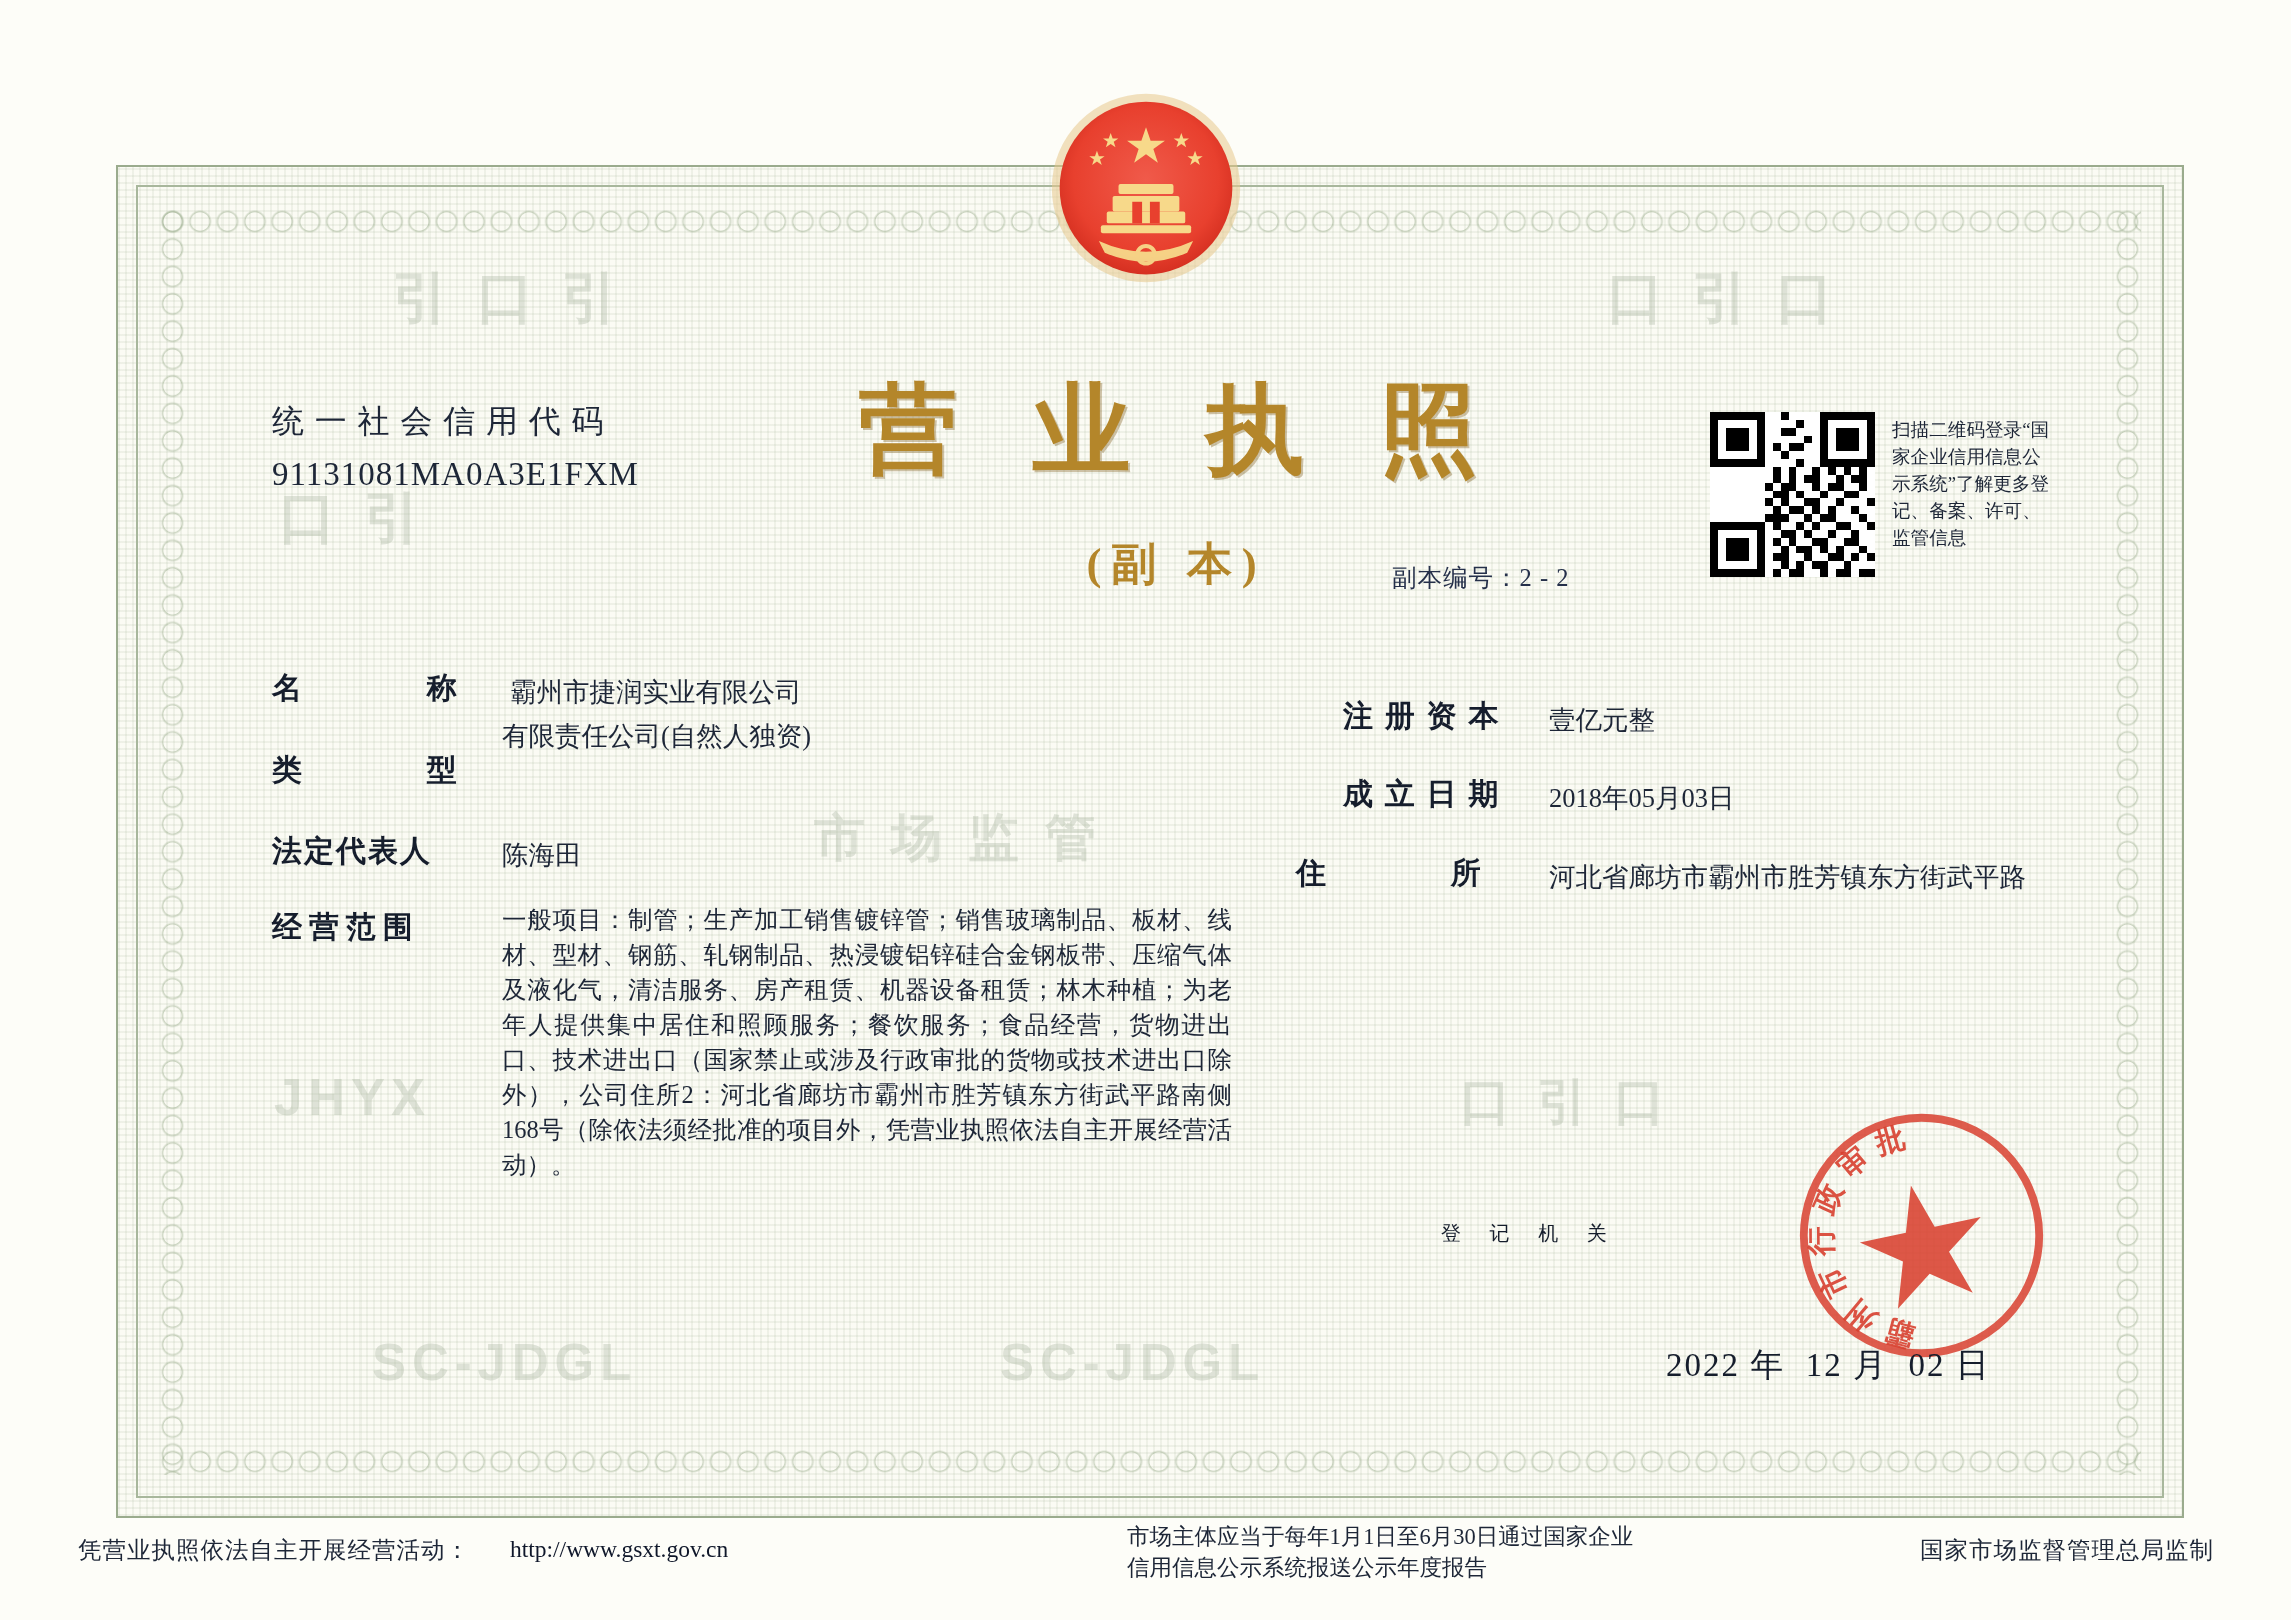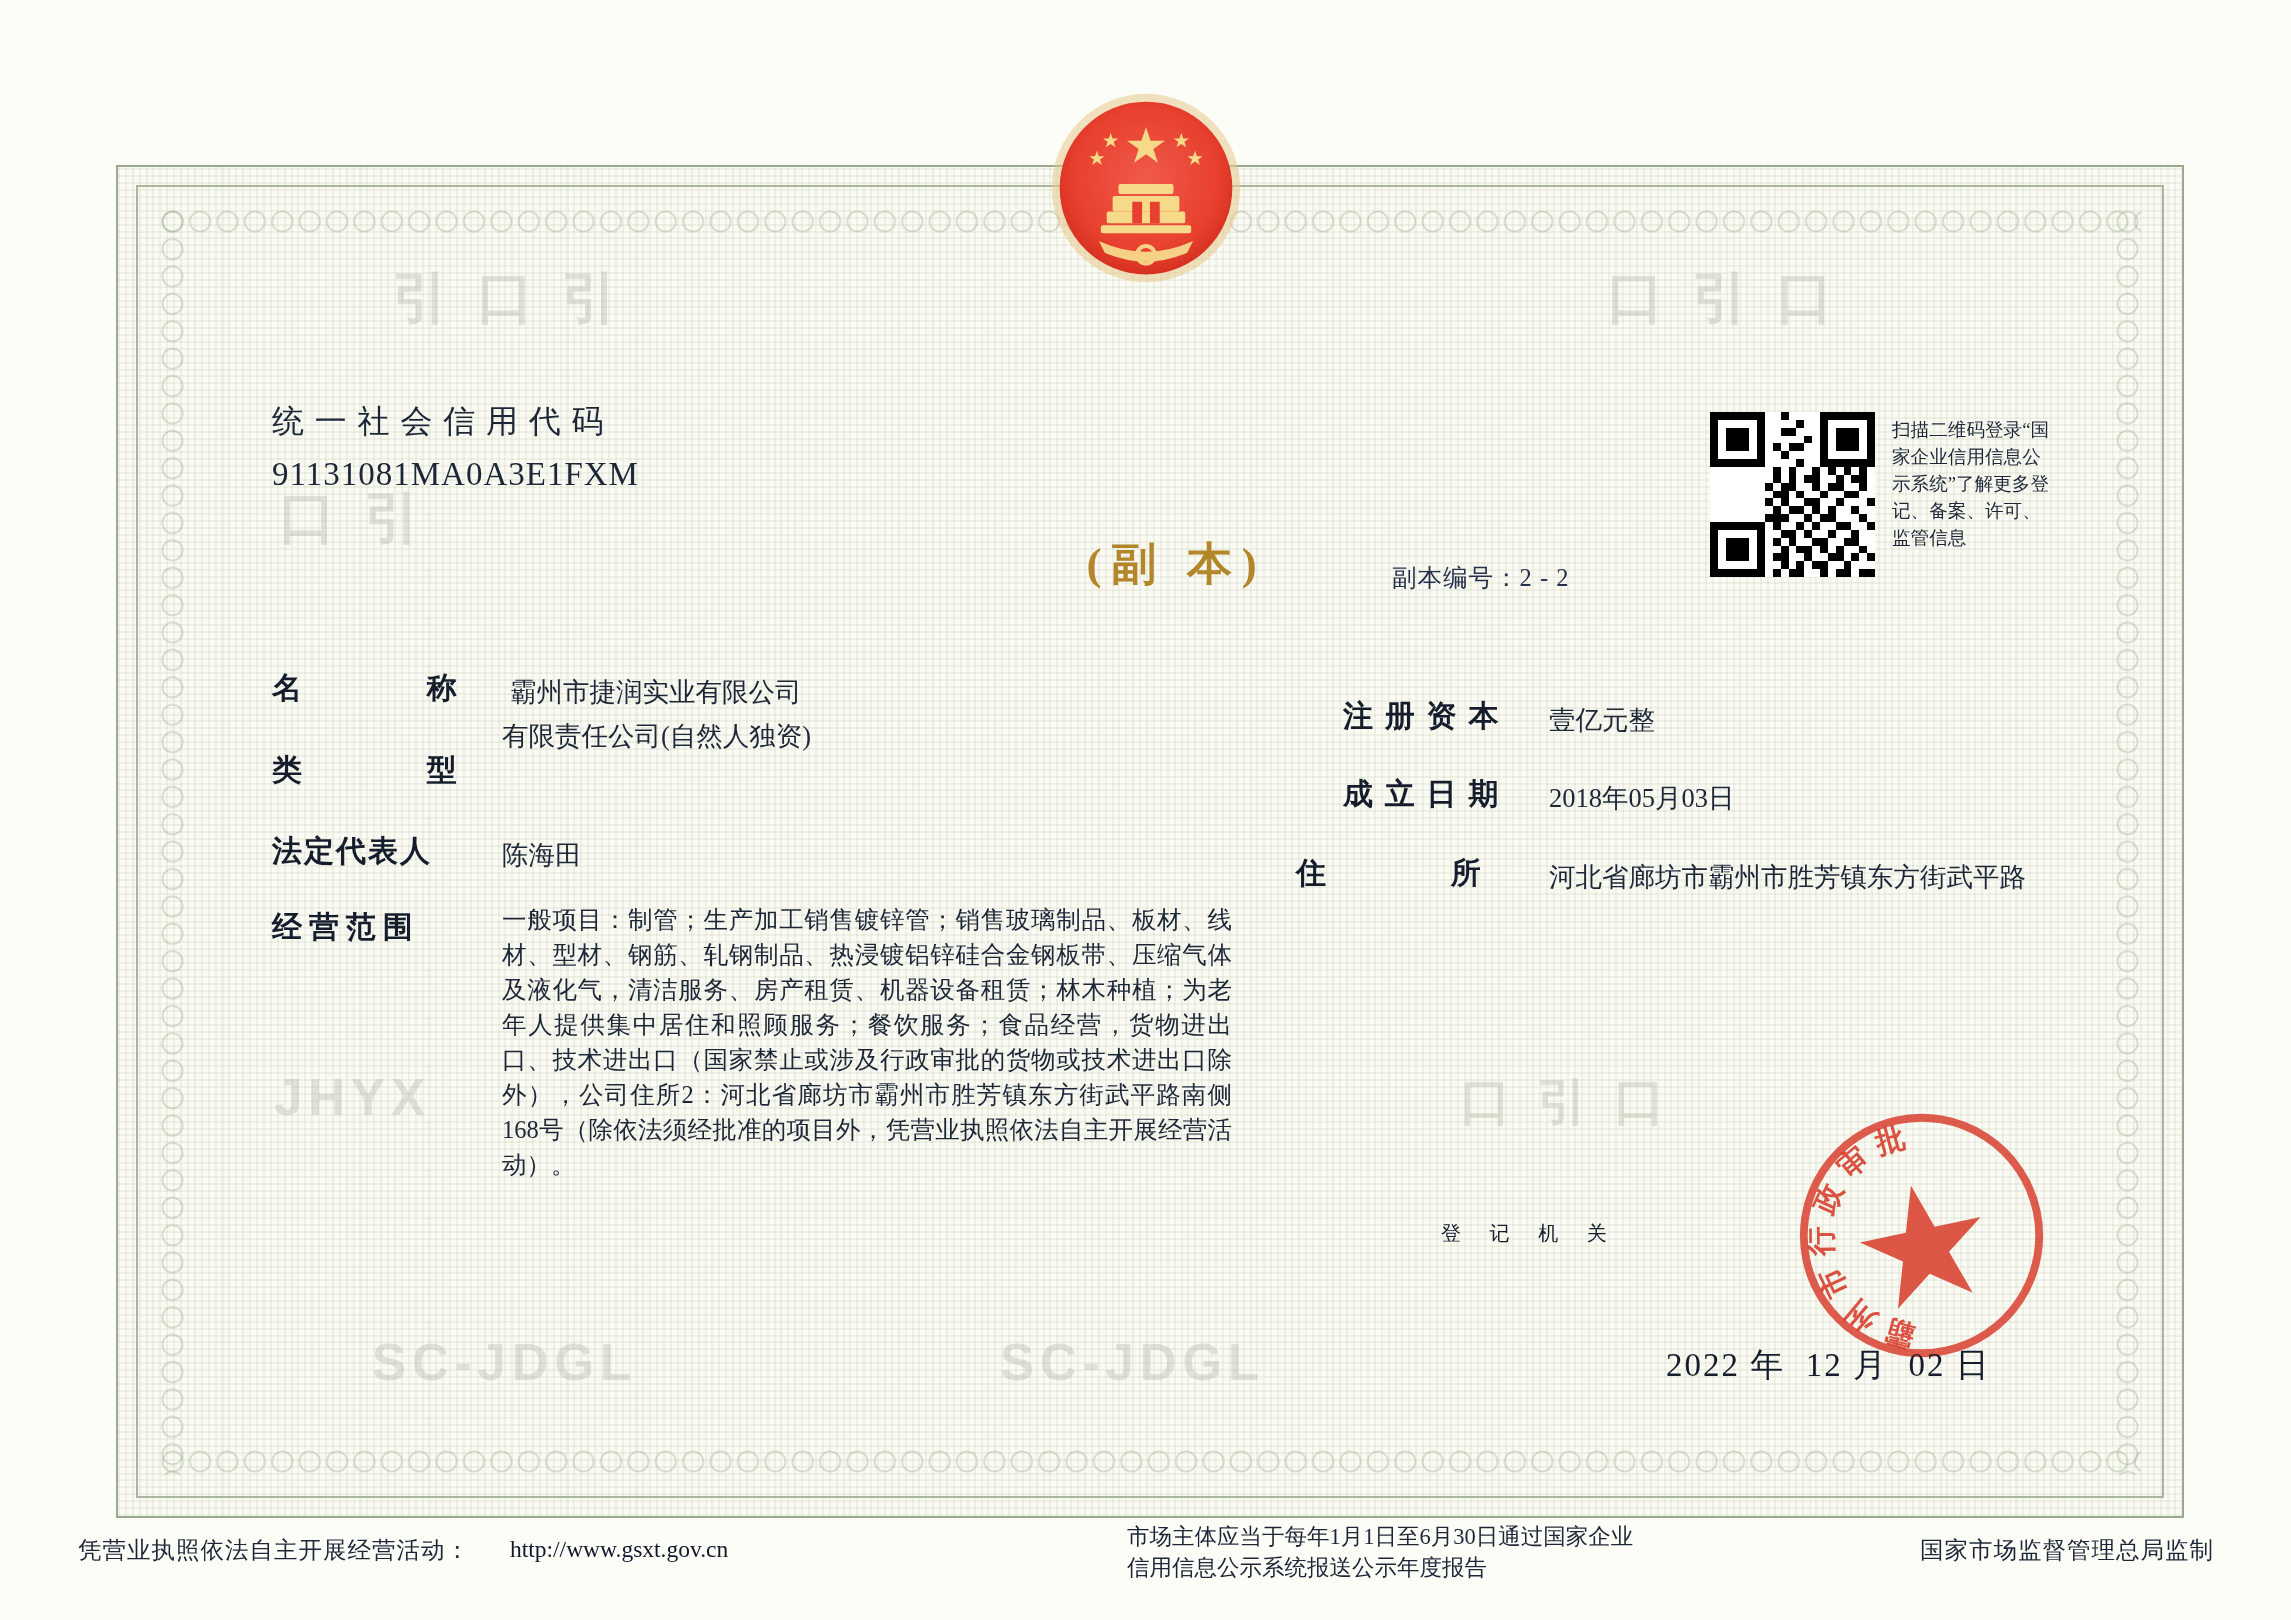--- a/index.html
+++ b/index.html
@@ -249,20 +249,21 @@
     <div class="inner-frame"></div>
     <div class="scallop-top"></div>
     <div class="scallop-bottom"></div>
     <div class="scallop-left"></div>
     <div class="scallop-right"></div>
   </div>
 
   <div class="watermark" style="left:392px; top:260px; font-size:57px;">引 口 引</div>
   <div class="watermark" style="left:1607px; top:260px; font-size:57px;">口 引 口</div>
   <div class="watermark" style="left:279px; top:480px; font-size:57px;">口 引</div>
+  <div class="watermark" style="left:814px; top:804px; font-size:51px;">市 场 监 管</div>
   <div class="watermark" style="left:274px; top:1068px; font-size:51px;">JHYX</div>
   <div class="watermark" style="left:1460px; top:1068px; font-size:51px;">口 引 口</div>
   <div class="watermark" style="left:372px; top:1333px; font-size:51px;">SC-JDGL</div>
   <div class="watermark" style="left:1000px; top:1333px; font-size:51px;">SC-JDGL</div>
 
   <div class="emblem-wrap">
     <svg width="208" height="208" viewBox="0 0 212 212">
       <defs>
         <radialGradient id="rg" cx="50%" cy="45%" r="60%">
           <stop offset="0%" stop-color="#f05a4a"></stop>
@@ -291,20 +292,21 @@
         <polygon points="156,66 158,71.5 163.8,71.5 159.1,74.9 160.9,80.4 156,77 151.1,80.4 152.9,74.9 148.2,71.5 154,71.5"></polygon>
       </g>
 
       <g fill="#f7d98a" opacity="0.95">
         <path d="M58 158 q48 22 96 0 l-6 12 q-42 18 -84 0 z"></path>
         <circle cx="106" cy="172" r="9" fill="none" stroke="#f7d98a" stroke-width="4"></circle>
       </g>
     </svg>
   </div>
 
+  <div class="title-main">营 业 执 照</div>
   <div class="title-sub">(副 本)</div>
   <div class="copy-number">副本编号：2 - 2</div>
 
   <div class="credit-label">统一社会信用代码</div>
   <div class="credit-value">91131081MA0A3E1FXM</div>
 
   <div class="qr-box">
     <svg width="165" height="165" viewBox="0 0 21 21" shape-rendering="crispEdges">
       <rect width="21" height="21" fill="#ffffff"></rect>
       <g fill="#000000">

